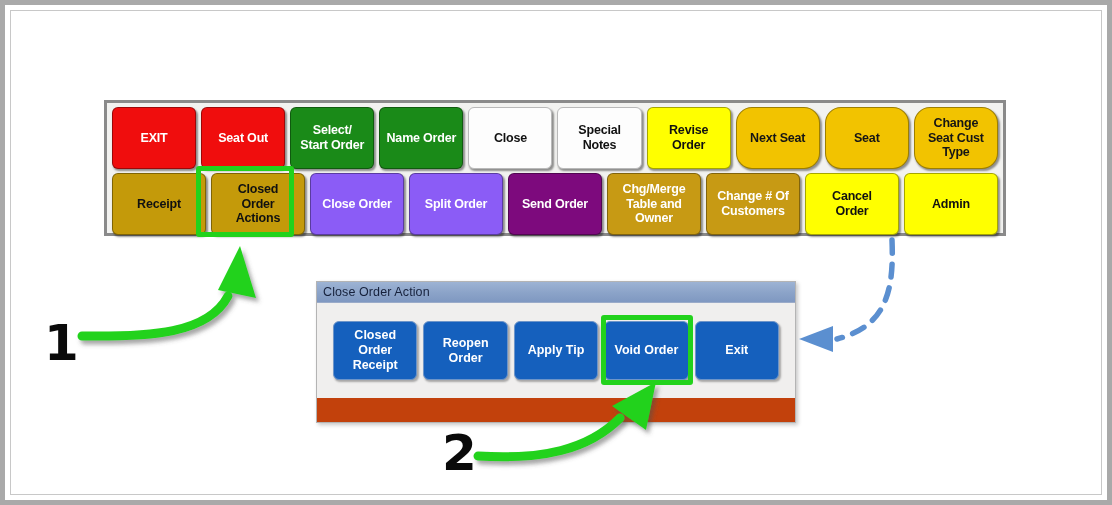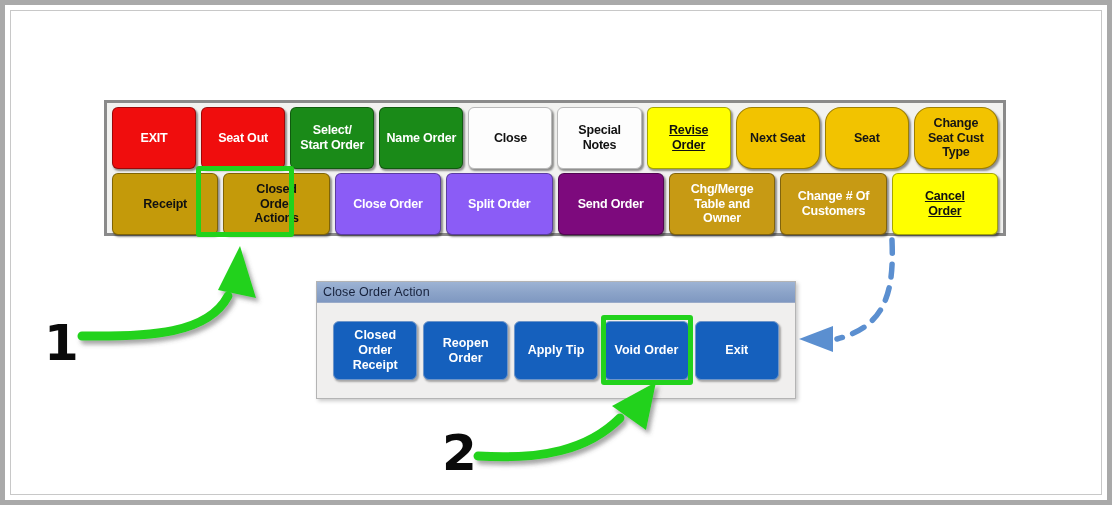--- a/index.html
+++ b/index.html
@@ -59,21 +59,21 @@
     user-select: none;
     position: relative;
     overflow: hidden;
   }
   .pos-btn > span { display: block; width: 100%; }
 
   
   .c-red     { background: #f00d0d; color: #ffffff; }
   .c-green   { background: #1a8a18; color: #ffffff; }
   .c-white   { background: #fdfdfd; color: #111111; border-color: #b9b9b9; }
-  .c-yellow  { background: #ffff00; color: #111111; text-decoration: underline; }
+  .c-yellow  { background: #ffff00; color: #111111; }
   .c-gold    { background: #f2c300; color: #151515; border-radius: 16px; }
   .c-dkgold  { background: #c49a0a; color: #111111; }
   .c-mdgold  { background: #c79a14; color: #ffffff; }
   .c-blue    { background: #8b5cf6; color: #ffffff; }
   .c-purple  { background: #7d0a7d; color: #ffffff; }
 
   
   .hl-ring {
     position: absolute;
     border: 5px solid #22d21c;
@@ -85,21 +85,21 @@
     left: 196px; top: 166px; width: 98px; height: 71px;
   }
   #ring-apply-tip {
     left: 601px; top: 315px; width: 92px; height: 70px;
   }
 
   
   #dialog {
     position: absolute;
     left: 316px; top: 281px;
-    width: 480px; height: 118px;
+    width: 480px; height: 142px;
     background: #c2410c;
     border: 1px solid #b4b4b4;
     box-shadow: 2px 2px 4px rgba(0,0,0,0.22);
   }
   #dialog-titlebar {
     height: 21px;
     background: linear-gradient(to bottom, #9db3d4 0%, #8ba3c8 55%, #7f98c1 100%);
     border-bottom: 1px solid #9aabc9;
     display: flex;
     align-items: center;
@@ -211,20 +211,23 @@
       <span>Send Order</span>
     </div>
     <div class="pos-btn c-mdgold">
       <span>Chg/Merge<br>Table and<br>Owner</span>
     </div>
     <div class="pos-btn c-mdgold">
       <span>Change # Of<br>Customers</span>
     </div>
     <div class="pos-btn c-yellow">
       <span>Cancel<br>Order</span>
+    </div>
+    <div class="pos-btn c-yellow">
+      <span>Admin</span>
     </div>
   </div>
 
 </div>
 
 <div class="hl-ring" id="ring-closed-order-actions"></div>
 
 <div id="dialog">
   <div id="dialog-titlebar">
     <span id="dialog-title-text">Close Order Action</span>

